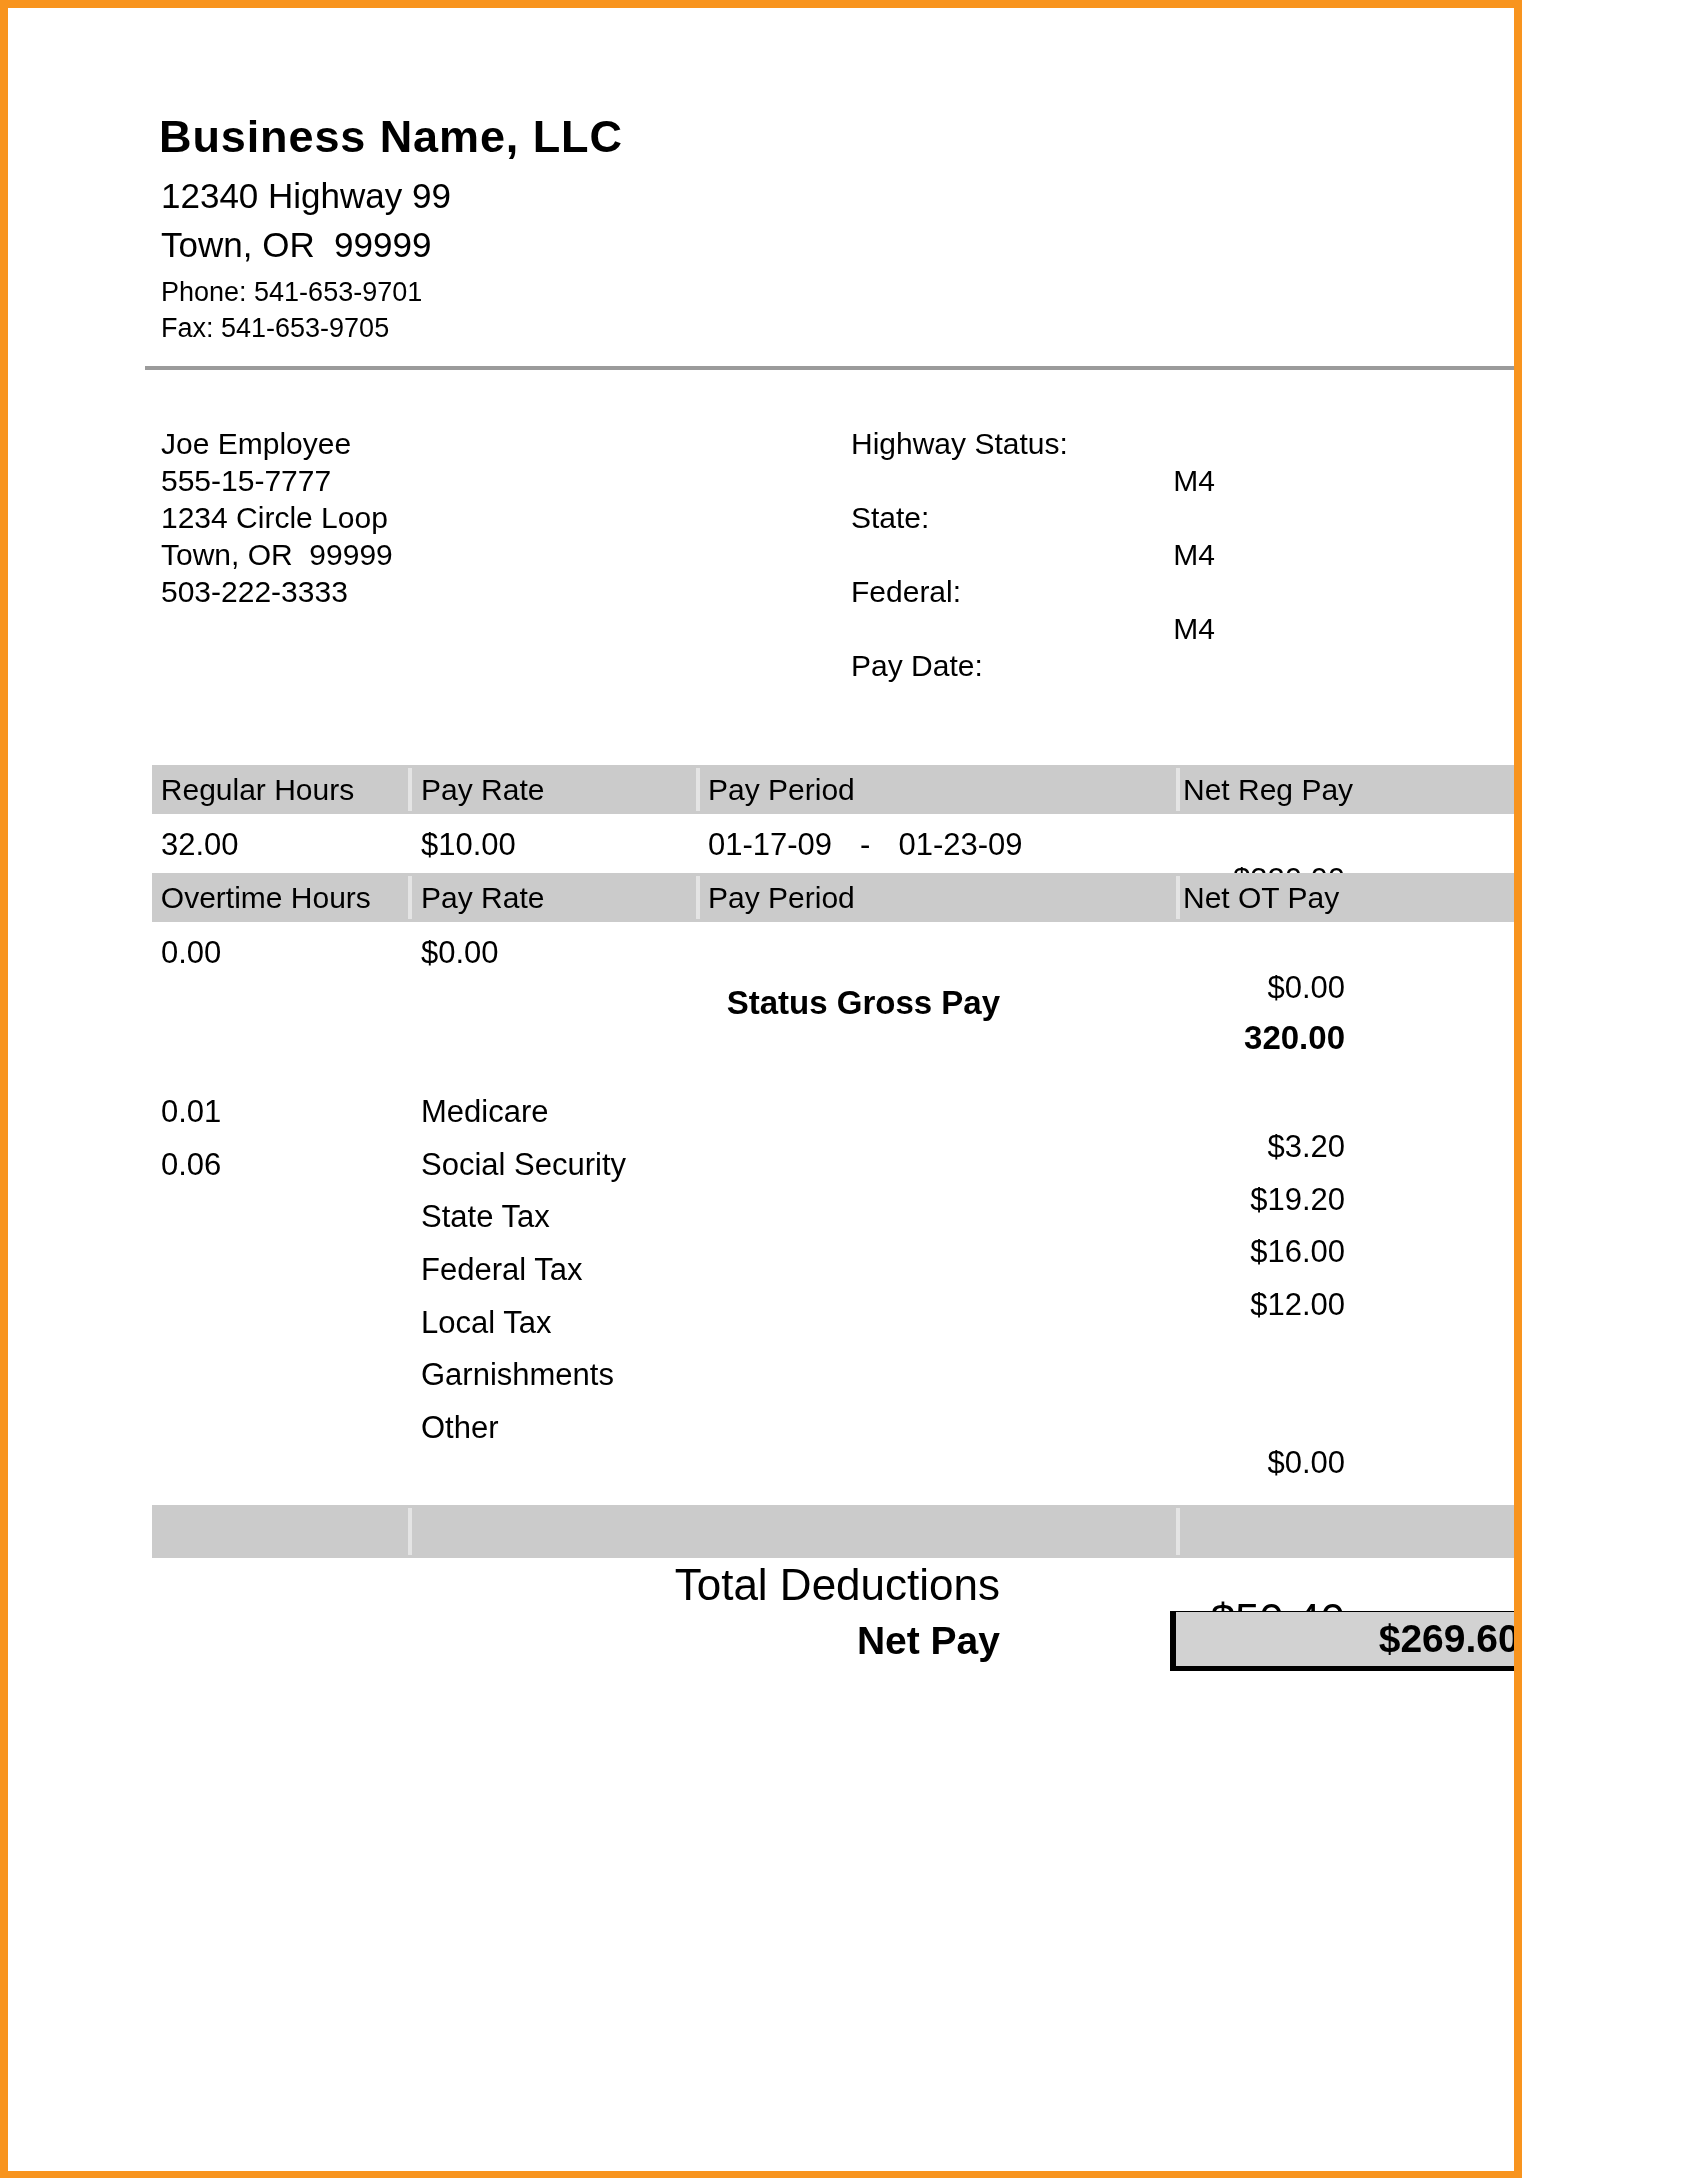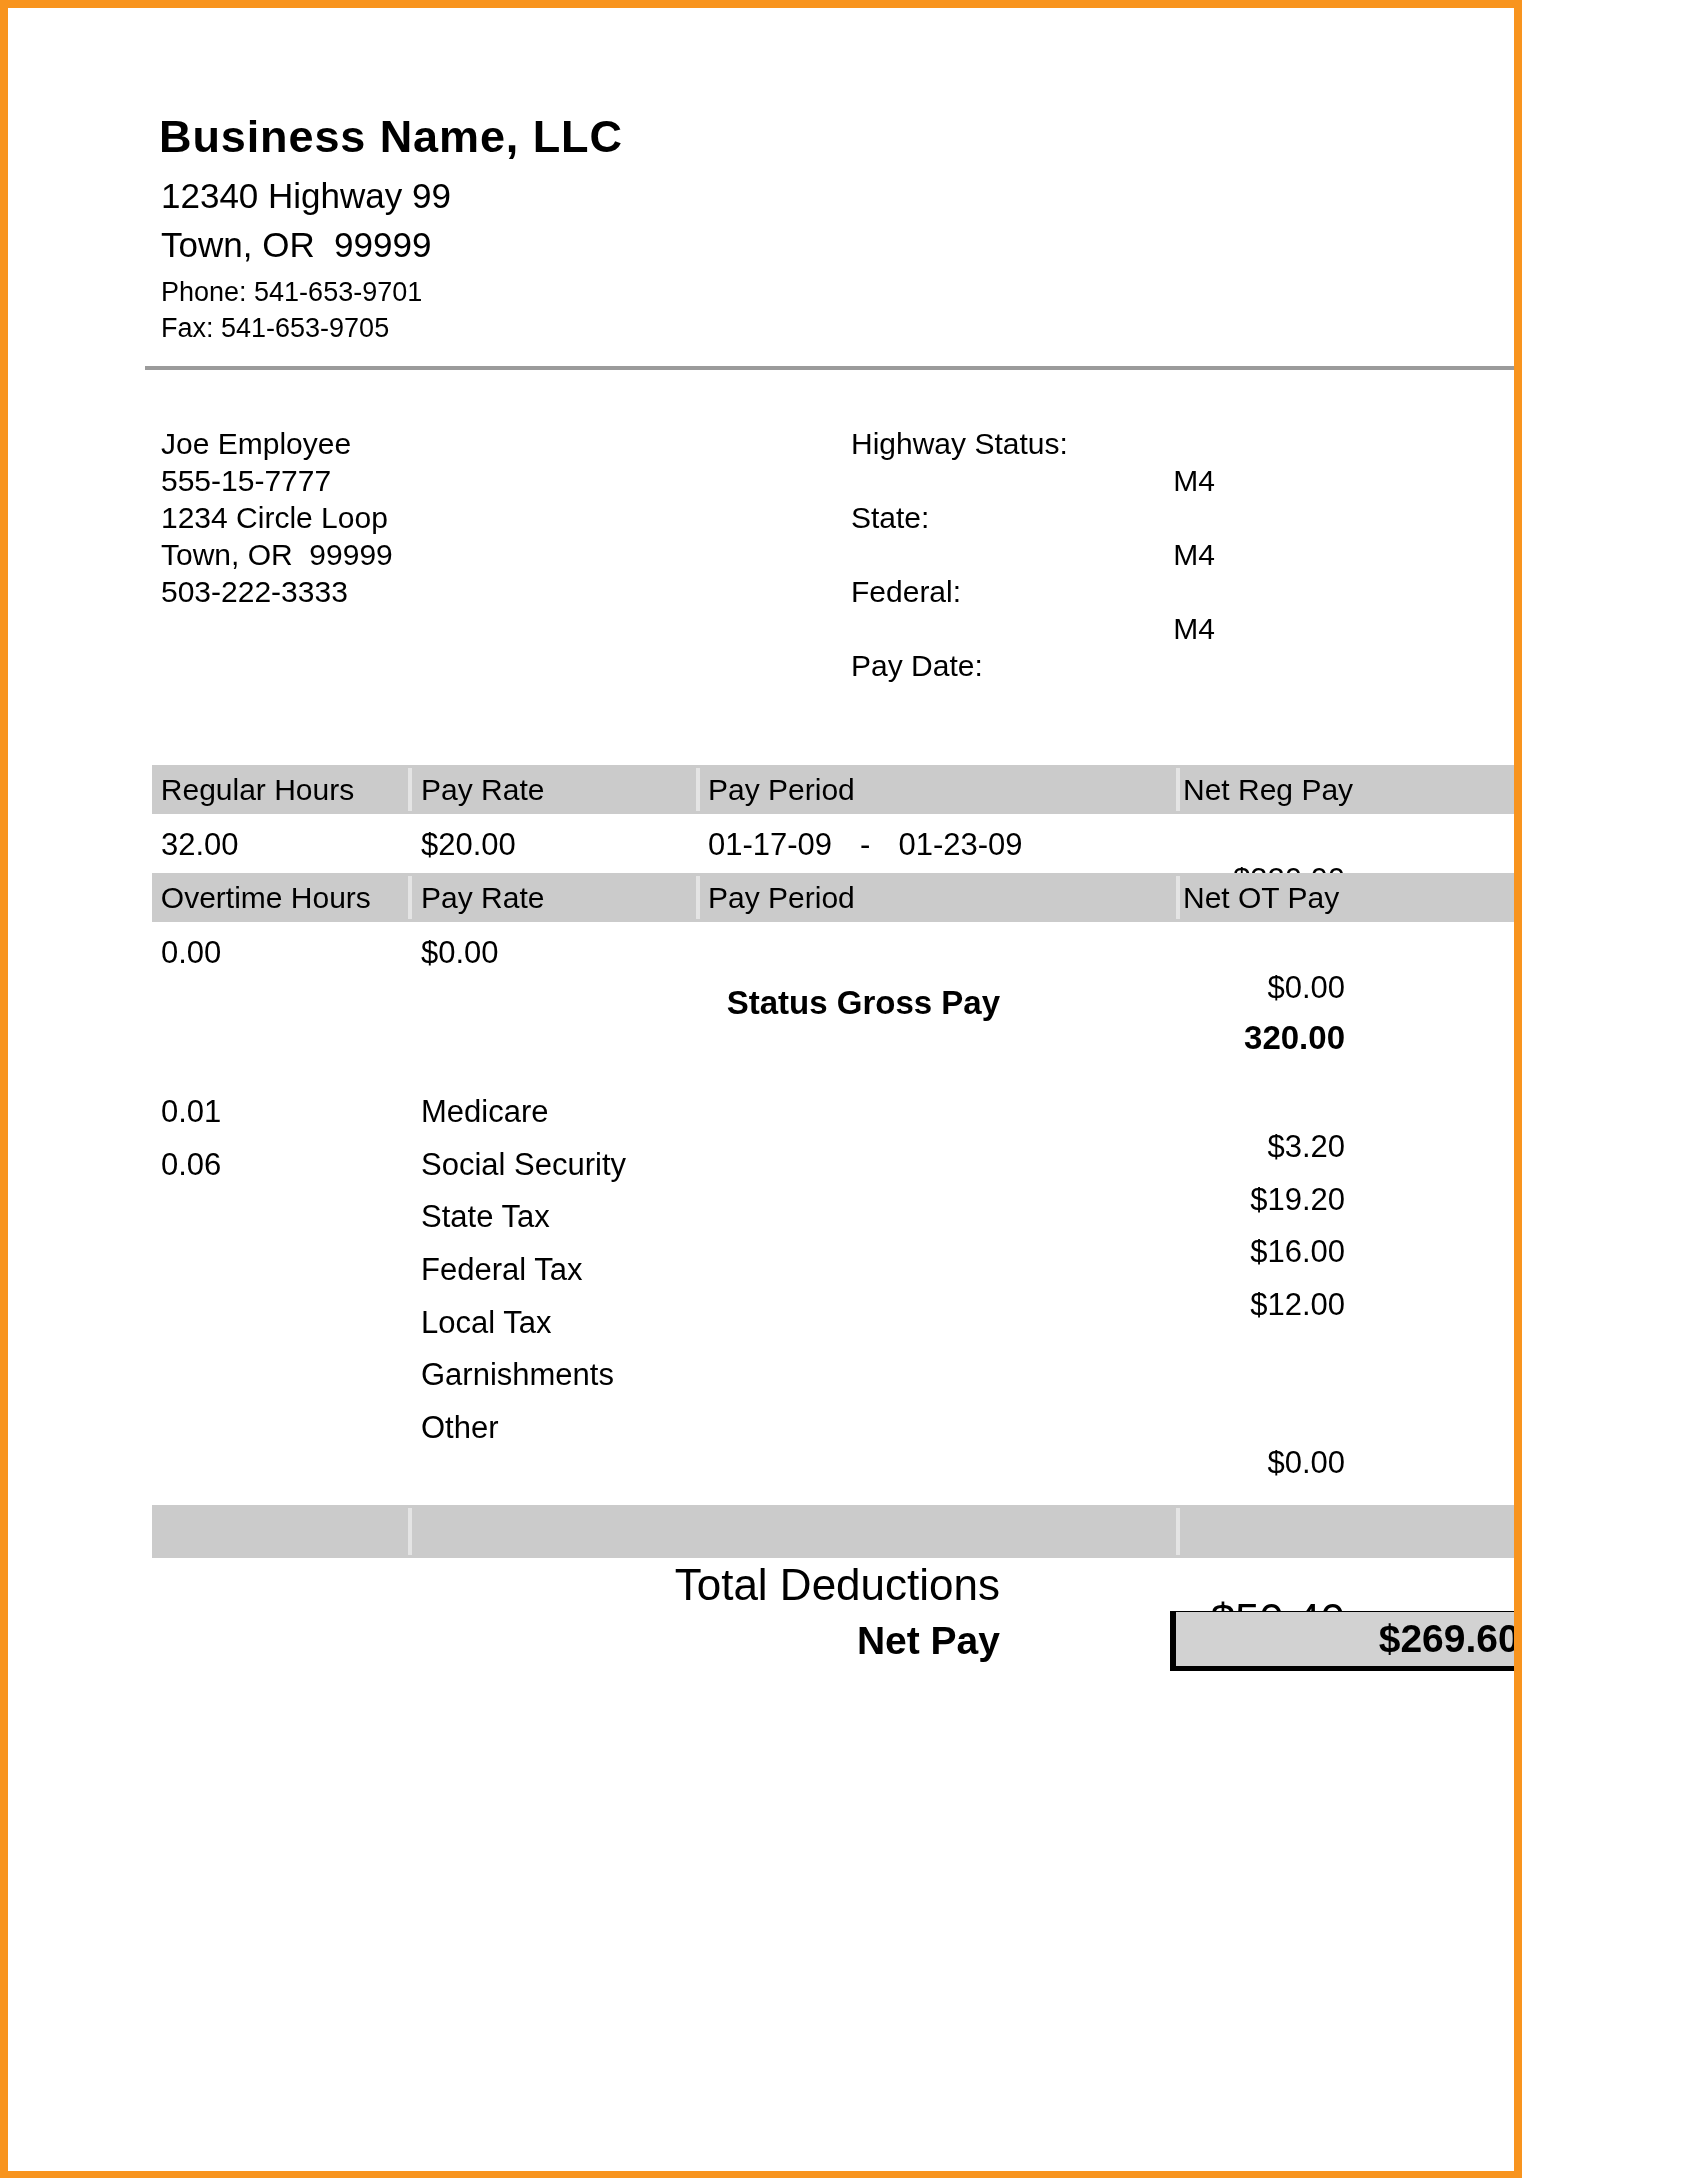--- a/index.html
+++ b/index.html
@@ -97,21 +97,21 @@
     <span class="sep s1"></span>
     <span class="sep s2"></span>
     <span class="sep s3"></span>
     <span class="h h1">Regular Hours</span>
     <span class="h h2">Pay Rate</span>
     <span class="h h3">Pay Period</span>
     <span class="h h4">Net Reg Pay</span>
   </div>
 
   <span class="cell c1 row-reg">32.00</span>
-  <span class="cell c2 row-reg">$20.00</span>
+  <span class="cell c2 row-reg">$10.00</span>
   <span class="cell c3 row-reg"><span>01-17-09</span><span class="pp-sep">-</span><span>01-23-09</span></span>
   <span class="cell money row-reg">$320.00</span>
 
   <div class="bar bar-ot">
     <span class="sep s1"></span>
     <span class="sep s2"></span>
     <span class="sep s3"></span>
     <span class="h h1">Overtime Hours</span>
     <span class="h h2">Pay Rate</span>
     <span class="h h3">Pay Period</span>

